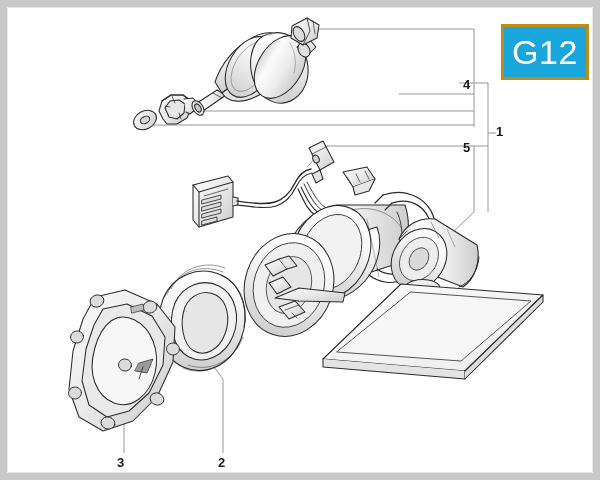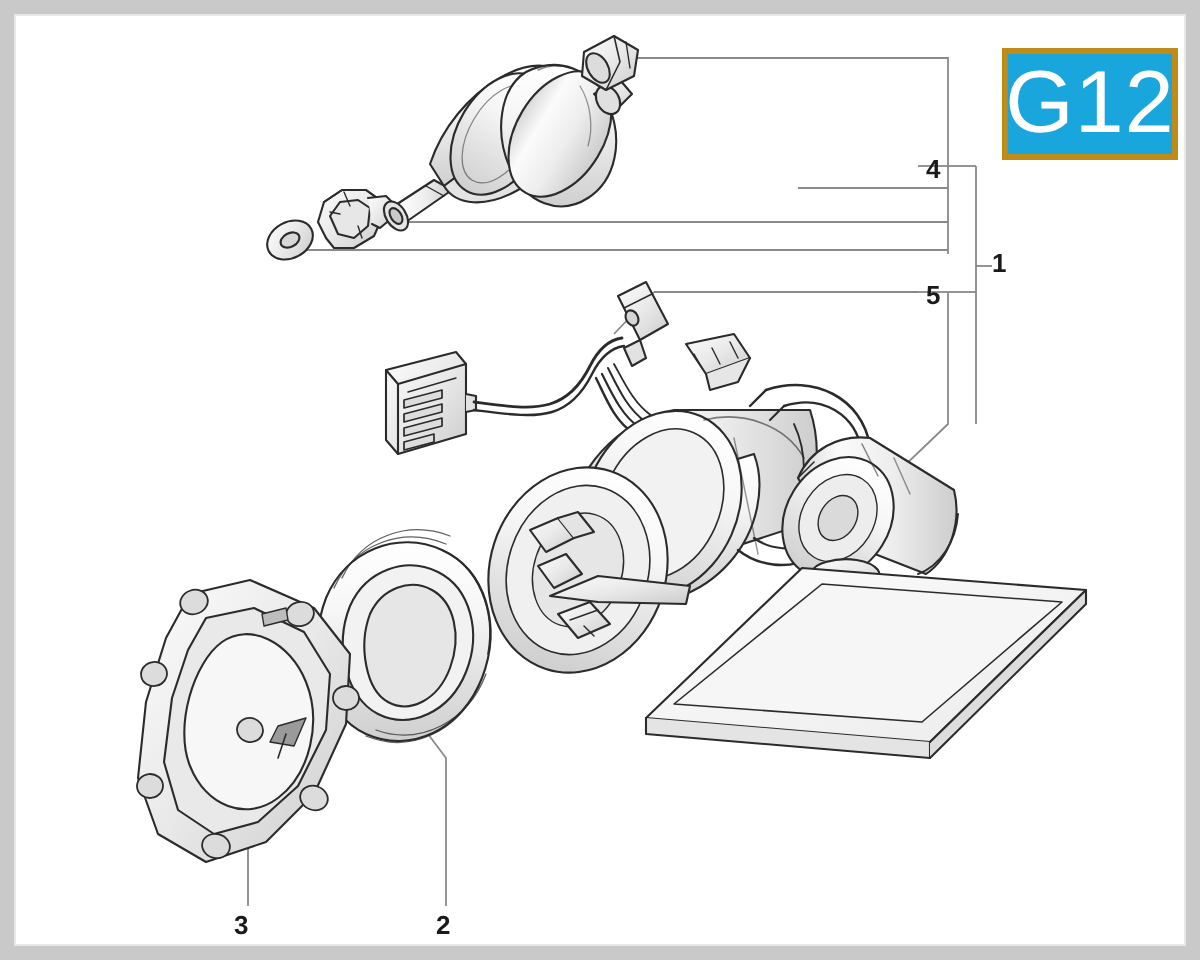--- a/index.html
+++ b/index.html
@@ -45,21 +45,21 @@
     height: 56px;
     background: #18a6dd;
     border: 3px solid #c08c18;
     box-sizing: border-box;
     display: flex;
     align-items: center;
     justify-content: center;
   }
   .badge-text {
     color: #ffffff;
-    font-size: 44px;
+    font-size: 34px;
     font-family: "Liberation Sans", sans-serif;
     font-weight: 400;
     letter-spacing: 0.5px;
     line-height: 1;
   }
   .callout {
     position: absolute;
     font-family: "Liberation Sans", sans-serif;
     font-size: 13px;
     font-weight: bold;

